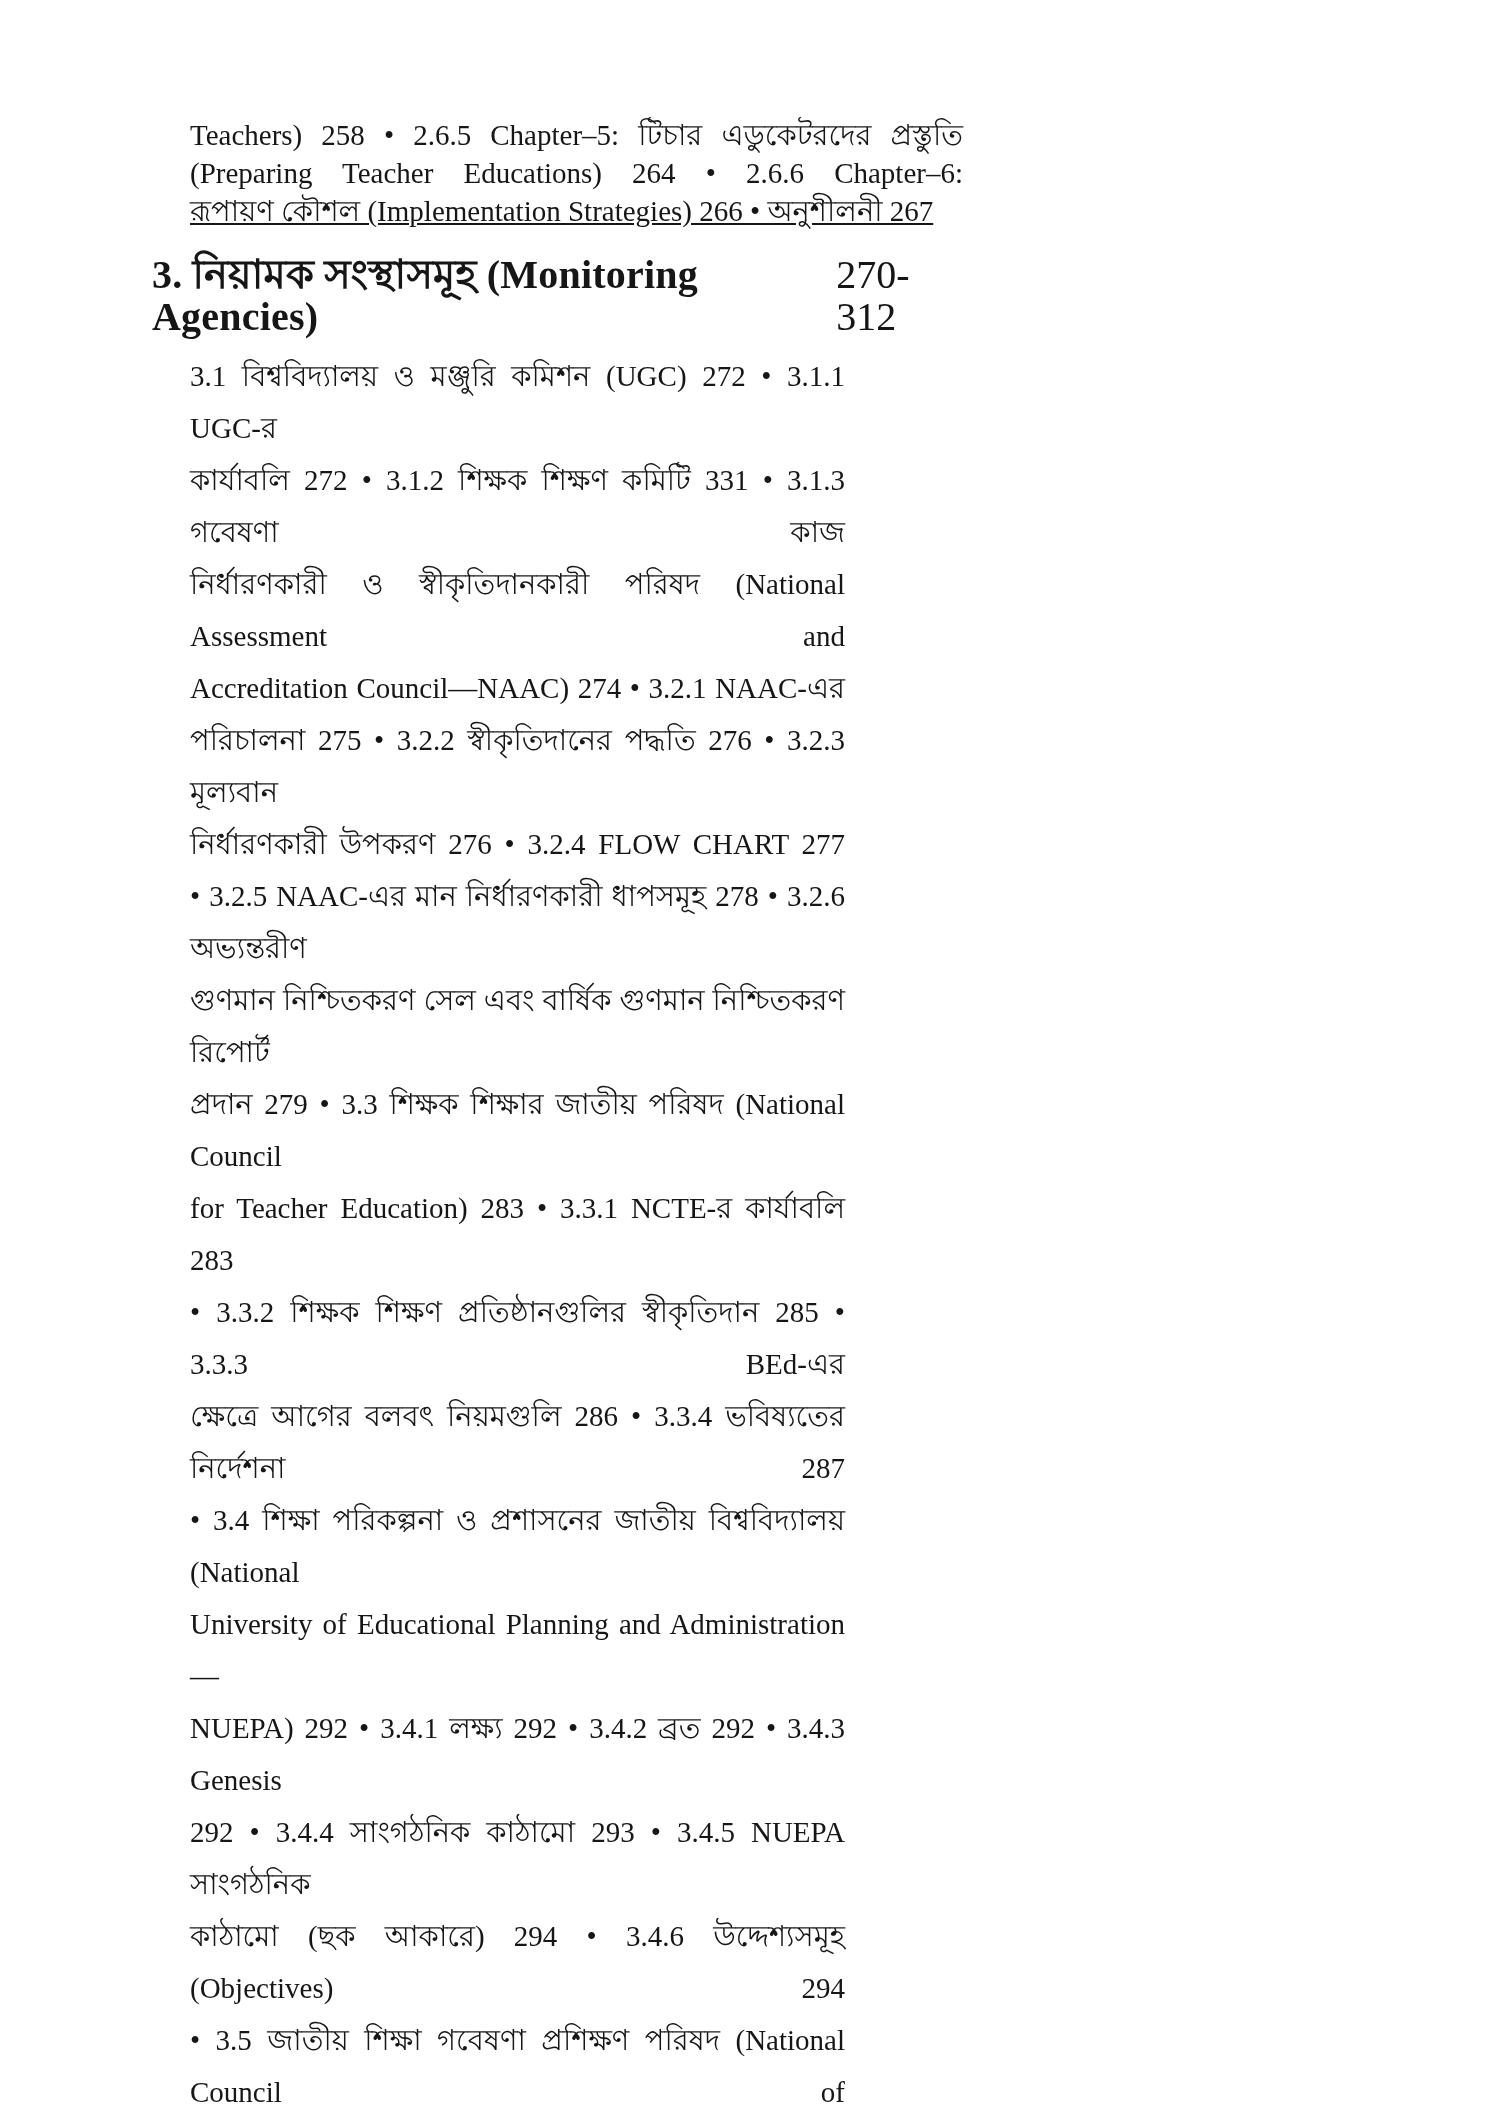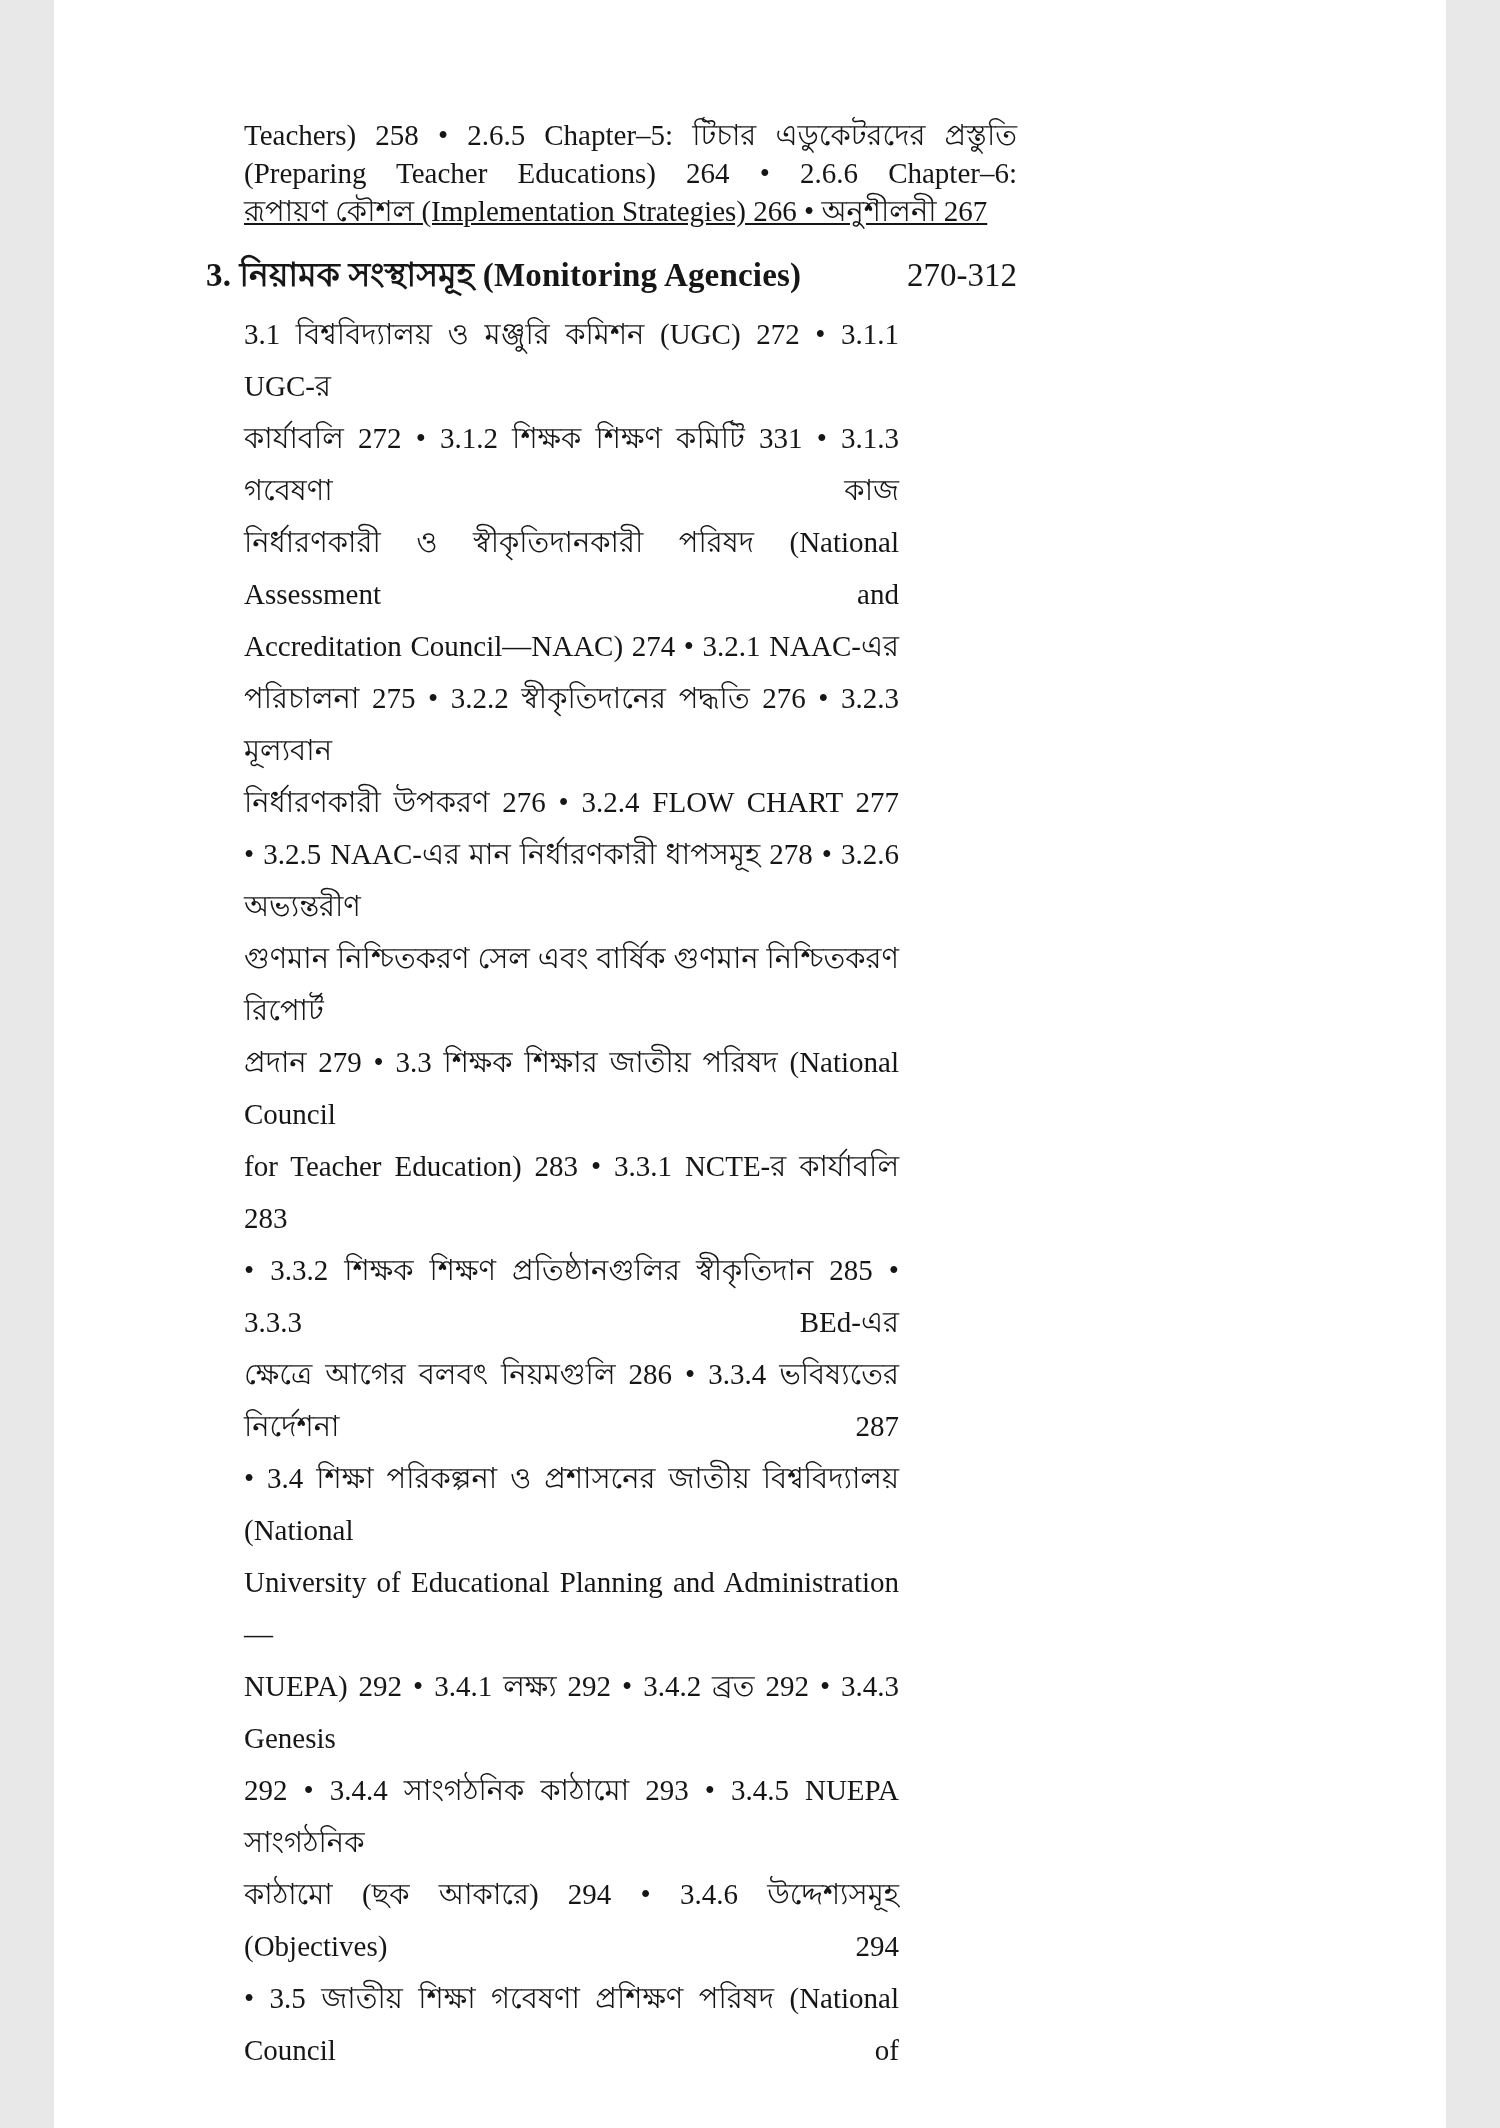--- a/index.html
+++ b/index.html
@@ -2,21 +2,21 @@
 <html><head>
 <meta charset="utf-8">
 <style>
   html, body {
     margin: 0;
     padding: 0;
     background: #e8e8e8;
   }
   .page {
     position: relative;
-    width: 1392px;
+    width: 1500px;
     height: 2128px;
     margin: 0 auto;
     background: #ffffff;
     color: #161616;
     font-family: "Liberation Serif", "DejaVu Serif", serif;
     overflow: hidden;
   }
   .content {
     position: absolute;
     left: 190px;
@@ -37,21 +37,21 @@
   .para2 .line.last {
     text-align-last: left;
     text-decoration: underline;
   }
   
   .heading-row {
     display: flex;
     justify-content: space-between;
     align-items: baseline;
     font-weight: bold;
-    font-size: 33px;
+    font-size: 40px;
     line-height: 42px;
     margin-top: 24px;
     margin-bottom: 12px;
     margin-left: -38px;
   }
   .heading-title {
     letter-spacing: 0.2px;
   }
   .heading-pages {
     font-weight: normal;

